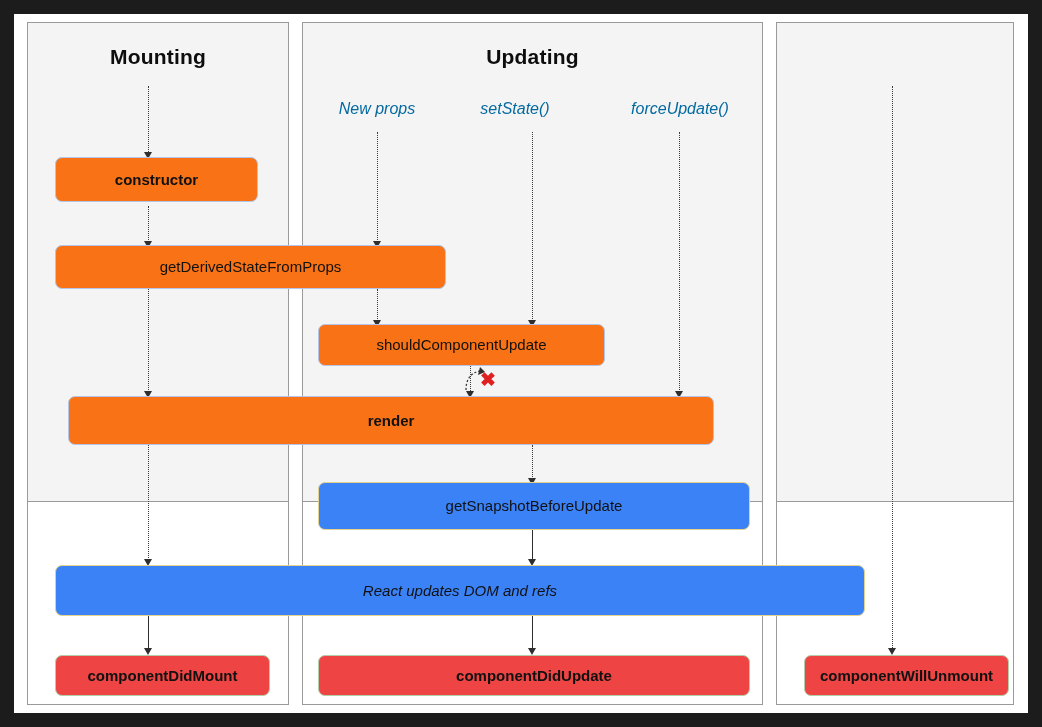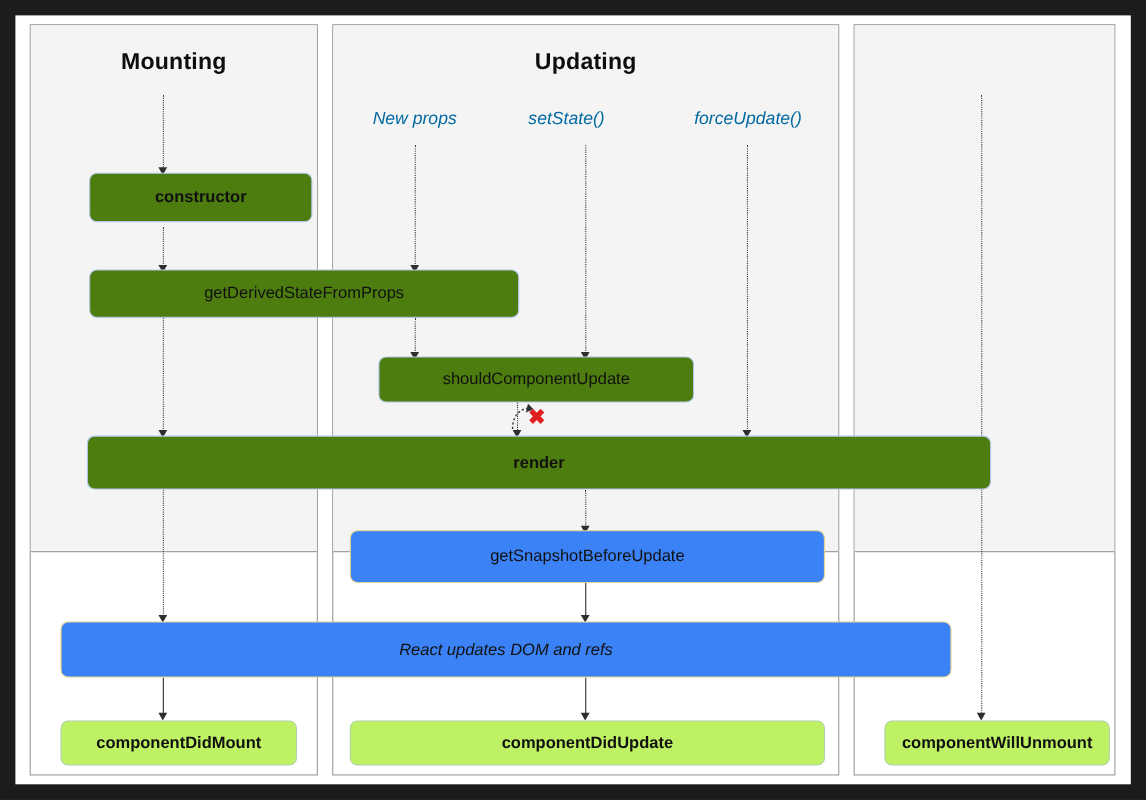--- a/index.html
+++ b/index.html
@@ -59,23 +59,23 @@
     border-radius: 7px;
     display: flex;
     align-items: center;
     justify-content: center;
     font-size: 15px;
     color: #111111;
     text-align: center;
     line-height: 1.15;
     padding: 0 8px;
   }
-  .n-blue   { background: #4d7c0f; border: 1.2px solid #b3c6e8; margin-left: 26px; }
+  .n-blue   { background: #f97316; border: 1.2px solid #b3c6e8; }
   .n-yellow { background: #3b82f6; border: 1.2px solid #e4d28d; }
-  .n-green  { background: #bef264; border: 1.2px solid #b2cfa9; text-align: right; }
+  .n-green  { background: #ef4444; border: 1.2px solid #b2cfa9; text-align: right; }
   .bold   { font-weight: bold; }
   .italic { font-style: italic; }
 
   
   .trigger {
     position: absolute;
     font-size: 16px;
     font-style: italic;
     color: #0369a1;
     white-space: nowrap;
@@ -181,21 +181,21 @@
 
     <div class="dotline" style="left:878px; top:72px; height:566px;"></div>
     <div class="arrowhead" style="left:874px; top:634px;"></div>
 
     <div class="node n-blue bold" style="left:41px; top:143px; width:203px; height:45px;">constructor</div>
 
     <div class="node n-blue" style="left:41px; top:231px; width:391px; height:44px;">getDerivedStateFromProps</div>
 
     <div class="node n-blue" style="left:304px; top:310px; width:287px; height:42px;">shouldComponentUpdate</div>
 
-    <div class="node n-blue bold" style="left:39px; top:382px; width:822px; height:49px;">render</div>
+    <div class="node n-blue bold" style="left:54px; top:382px; width:646px; height:49px;">render</div>
 
     <div class="node n-yellow" style="left:304px; top:468px; width:432px; height:48px;">getSnapshotBeforeUpdate</div>
 
     <div class="node n-yellow italic" style="left:41px; top:551px; width:810px; height:51px;">React updates DOM and refs</div>
 
     <div class="node n-green bold" style="left:41px; top:641px; width:215px; height:41px;">componentDidMount</div>
 
     <div class="node n-green bold" style="left:304px; top:641px; width:432px; height:41px;">componentDidUpdate</div>
 
     <div class="node n-green bold" style="left:790px; top:641px; width:205px; height:41px;">componentWillUnmount</div>

